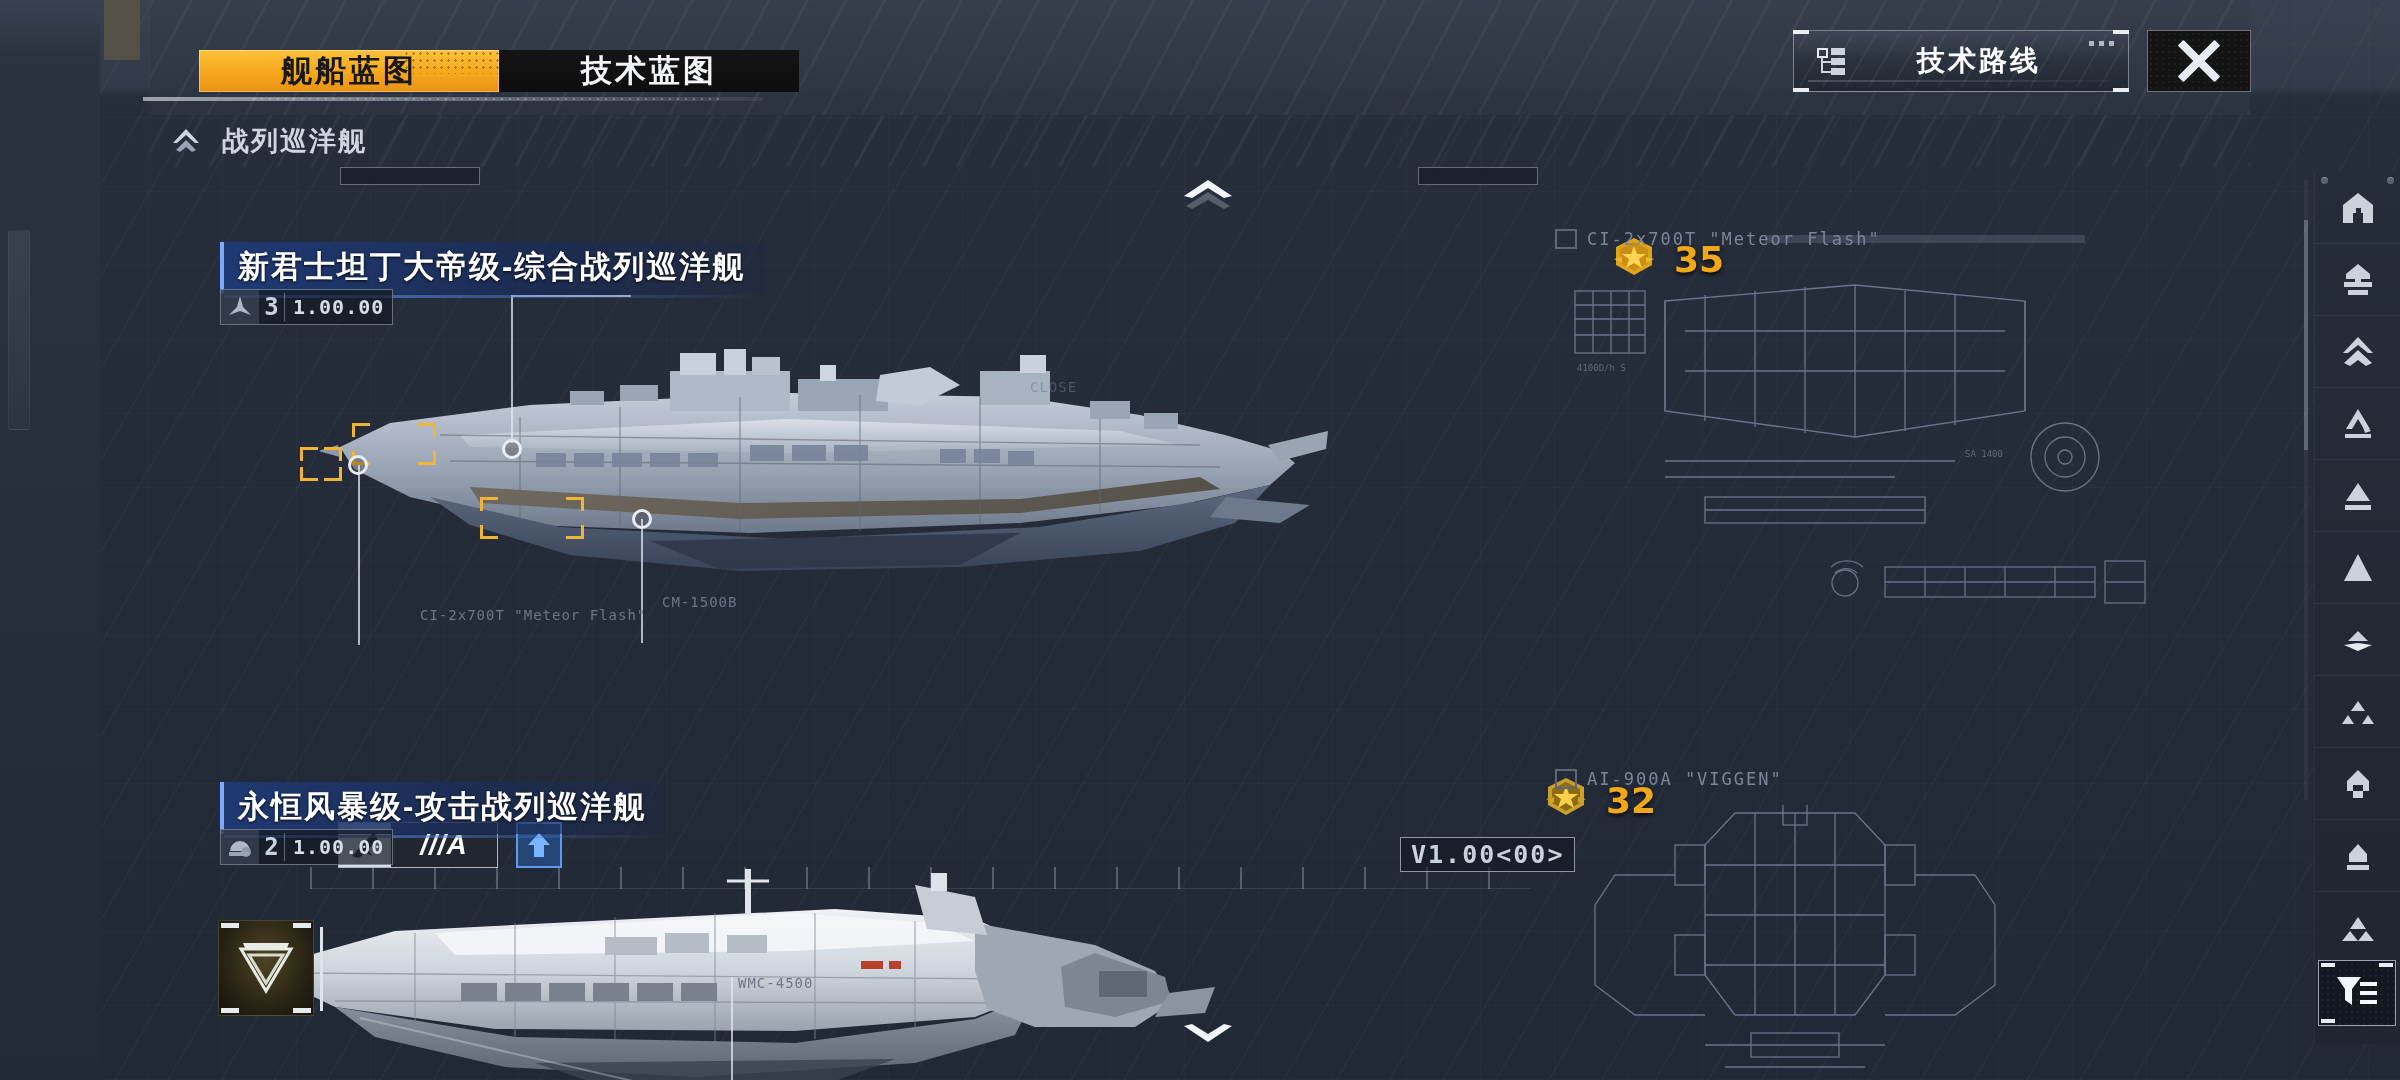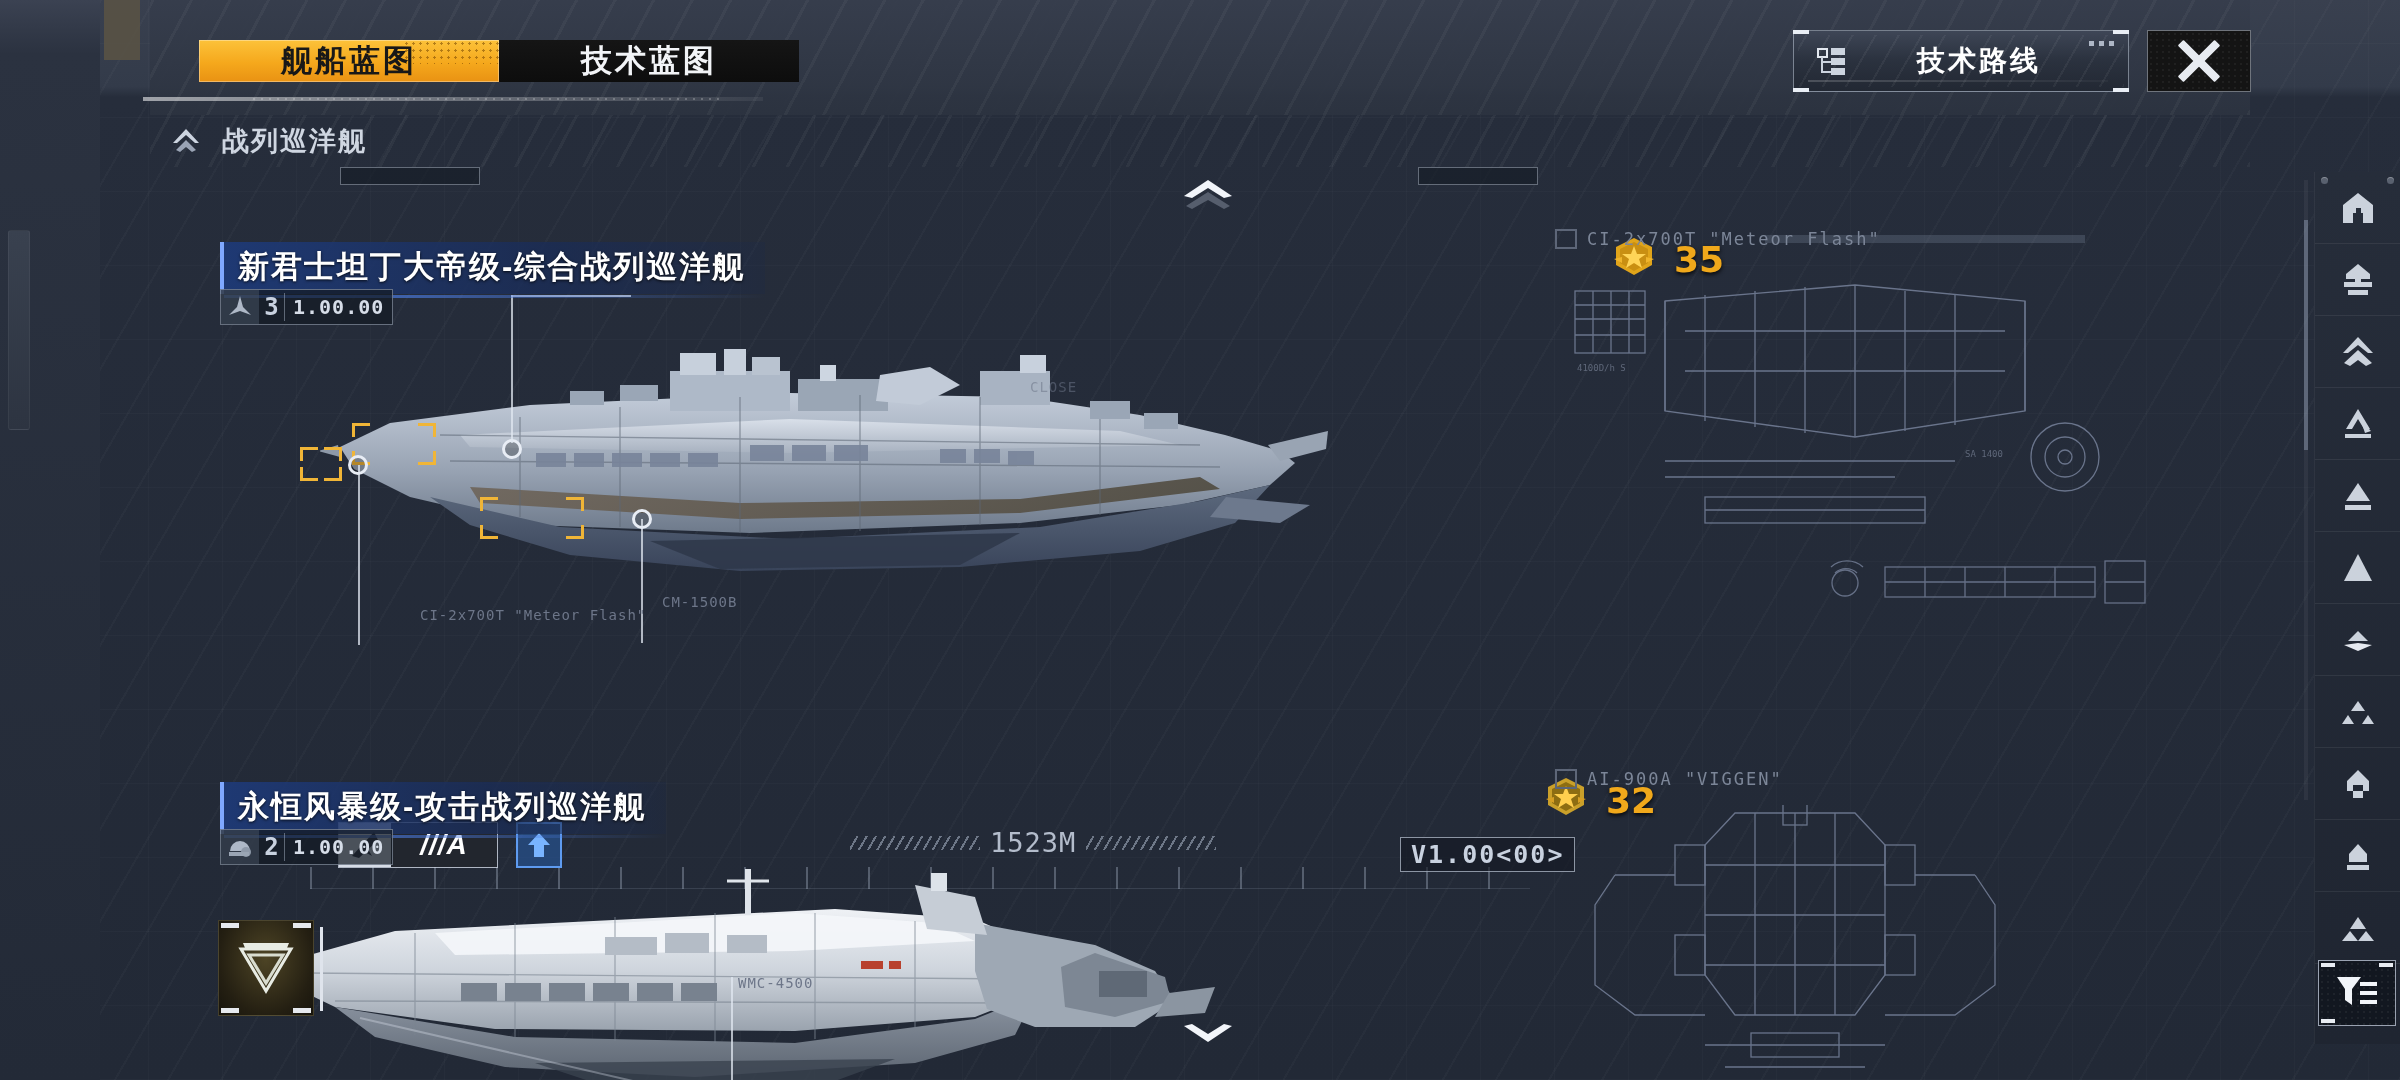--- a/index.html
+++ b/index.html
@@ -57,21 +57,21 @@
   }
   .header-hatch {
     position: absolute; left: 0; top: 0; width: 100%; height: 100%;
     background-image: repeating-linear-gradient(
       -62deg, rgba(255,255,255,.04) 0 3px, rgba(255,255,255,0) 3px 34px);
   }
 
   
   .tabs {
     position: absolute; left: 143px; top: 30px;
-    display: flex; align-items: center; height: 62px;
+    display: flex; align-items: flex-end; height: 62px;
   }
   .tab-marker {
     width: 8px; background: linear-gradient(180deg,#ffc94d,#e8941c);
     margin-right: 2px;
   }
   .tab-hatch {
     width: 46px;
     background: #3d4250;
     background-image: repeating-linear-gradient(
       -60deg, rgba(255,255,255,.14) 0 4px, rgba(255,255,255,0) 4px 16px);
@@ -568,25 +568,20 @@
       <div class="lead-line" style="left:361px; top:128px; width:2px; height:148px;"></div>
       <div class="lead-line" style="left:361px; top:128px; width:120px; height:2px;"></div>
       <div class="lead-line" style="left:491px; top:352px; width:2px; height:124px;"></div>
       <div class="lead-line" style="left:208px; top:298px; width:2px; height:180px;"></div>
 
       <div class="tiny" style="position:absolute; left:270px; top:440px;">CI-2x700T "Meteor Flash"</div>
       <div class="tiny" style="position:absolute; left:512px; top:427px;">CM-1500B</div>
       <div class="tiny" style="position:absolute; left:880px; top:212px; opacity:.55;">CLOSE</div>
 
       <div class="ruler" style="left:160px; top:700px; width:1220px;"></div>
-      <div class="length-mark" style="left:700px; top:660px;">
-        <span class="length-hatch"></span>
-        <span class="length-text">1523M</span>
-        <span class="length-hatch"></span>
-      </div>
 
       <div class="version-box" style="left:1250px; top:670px;">V1.00&lt;00&gt;</div>
 
       <div class="tag-row" style="left:188px; top:655px;">
         <div class="tag-box">
           <span class="tag-glyph">
             <svg width="34" height="30" viewBox="0 0 34 30">
               <path d="M4 26 L26 2 L30 10 L11 28 Z" fill="#2b313c"></path>
               <path d="M10 26 L17 14 L24 26 L17 22 Z" fill="#2b313c"></path>
             </svg>

